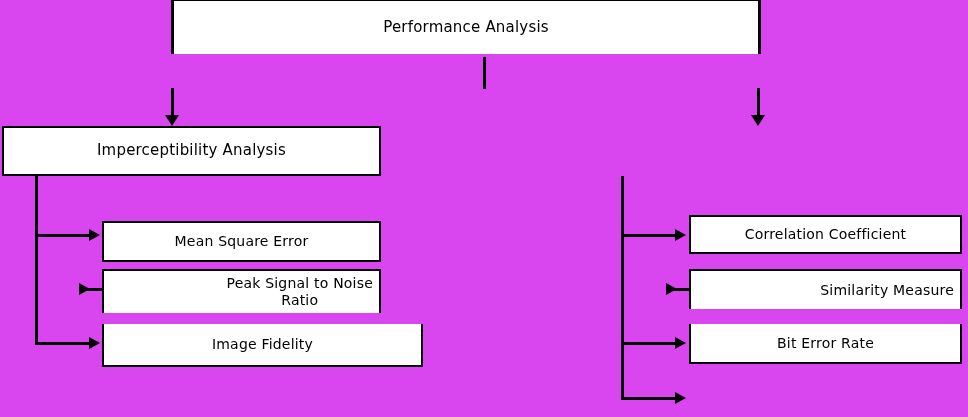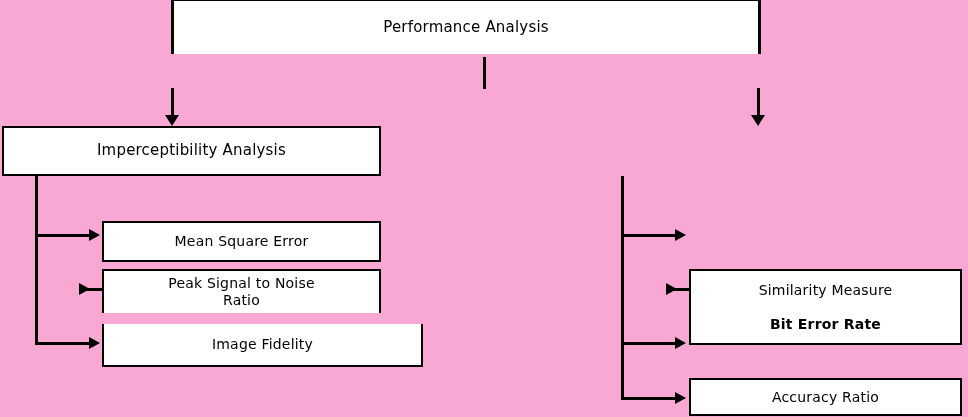--- a/index.html
+++ b/index.html
@@ -5,21 +5,21 @@
 <style>
   html, body {
     margin: 0;
     padding: 0;
     background: #ffffff;
   }
   #diagram-root {
     position: relative;
     width: 968px;
     height: 417px;
-    background: #f9a8d4;
+    background: #d946ef;
     overflow: hidden;
     font-family: "DejaVu Sans", "Liberation Sans", sans-serif;
   }
   .node {
     position: absolute;
     box-sizing: border-box;
     background: #ffffff;
     display: flex;
     align-items: center;
     justify-content: center;
@@ -43,21 +43,21 @@
   }
   .node-level2 {
     border: 2px solid #000;
     font-size: 15px;
   }
   .node-leaf {
     border: 2px solid #000;
     font-size: 14px;
   }
   
-  .no-bottom { border-bottom: none; }
+  .no-bottom { border-bottom: none; justify-content: flex-end; }
   .no-top { border-top: none; }
 
   
   .line-v {
     position: absolute;
     width: 3px;
     background: #000000;
   }
   .line-h {
     position: absolute;
@@ -134,26 +134,26 @@
 
   <div class="line-h" style="left:671px; top:288px; width:18px;"></div>
   <div class="arrow-right" style="left:666px; top:283px;"></div>
 
   <div class="line-h" style="left:621px; top:342px; width:56px;"></div>
   <div class="arrow-right" style="left:675px; top:337px;"></div>
 
   <div class="line-h" style="left:621px; top:397px; width:56px;"></div>
   <div class="arrow-right" style="left:675px; top:392px;"></div>
 
+  <div class="node node-leaf" style="left:689px; top:215px; width:273px; height:39px;">
+    <span class="node-label">Correlation Coefficient</span>
+  </div>
 
   <div class="node node-leaf no-bottom" style="left:689px; top:269px; width:273px; height:40px;">
     <span class="node-label">Similarity Measure</span>
   </div>
 
-  <div class="node node-leaf no-top" style="left:689px; top:305px; width:273px; height:40px;font-weight:bold;">
+  <div class="node node-leaf no-top" style="left:689px; top:324px; width:273px; height:40px;">
     <span class="node-label">Bit Error Rate</span>
   </div>
 
-  <div class="node node-leaf" style="left:689px; top:378px; width:273px; height:38px;">
-    <span class="node-label">Accuracy Ratio</span>
-  </div>
 
 </div>
 
 </body></html>

